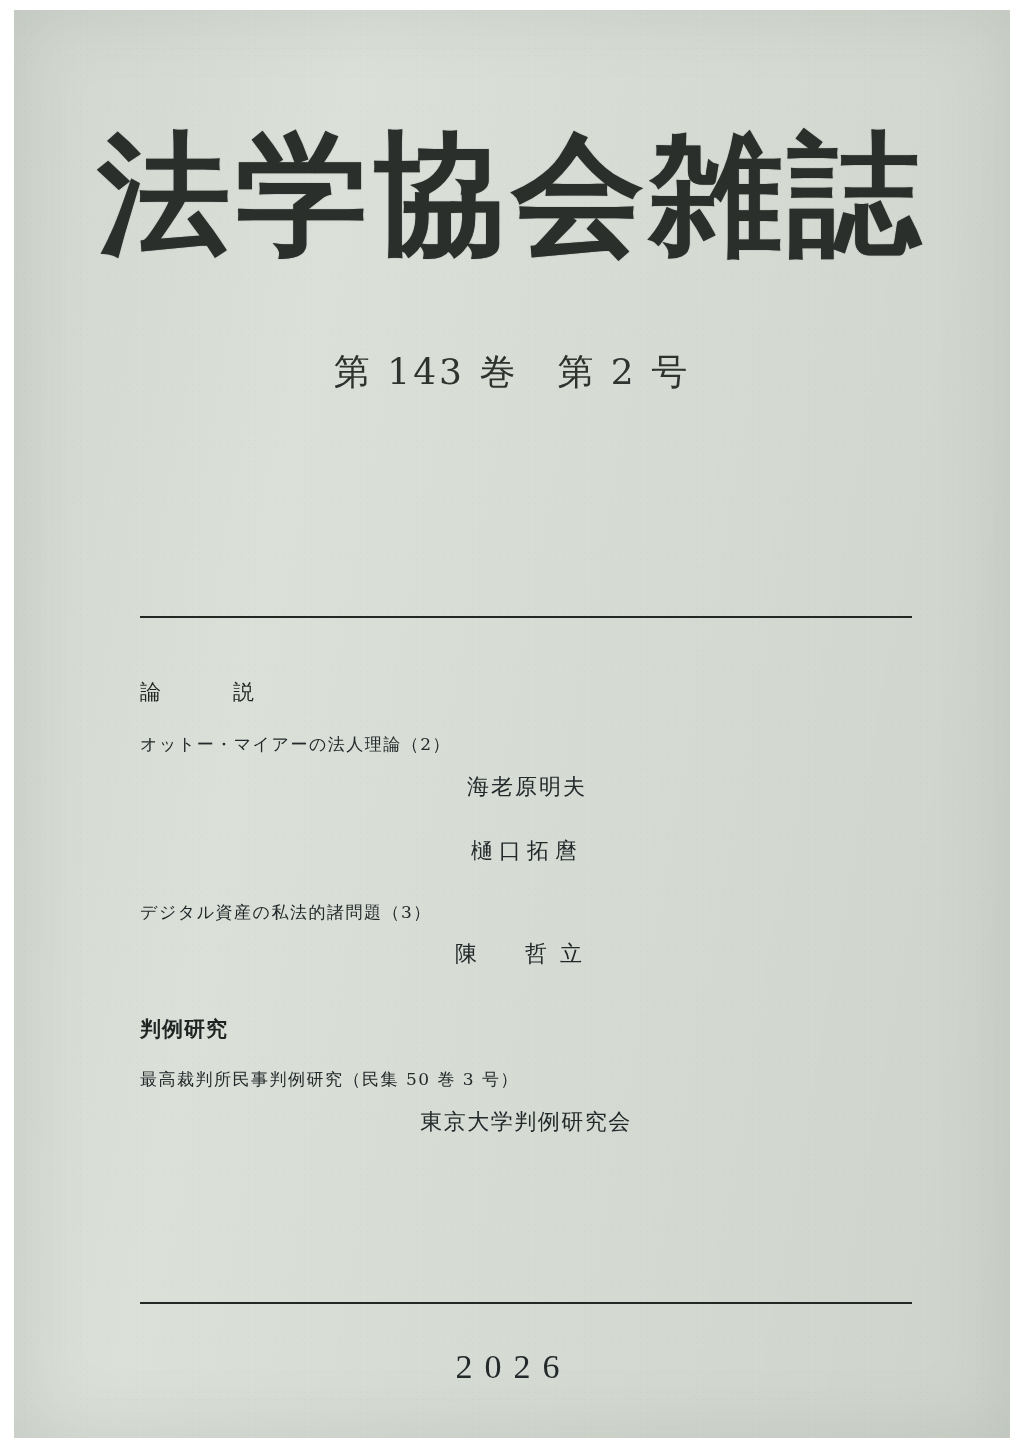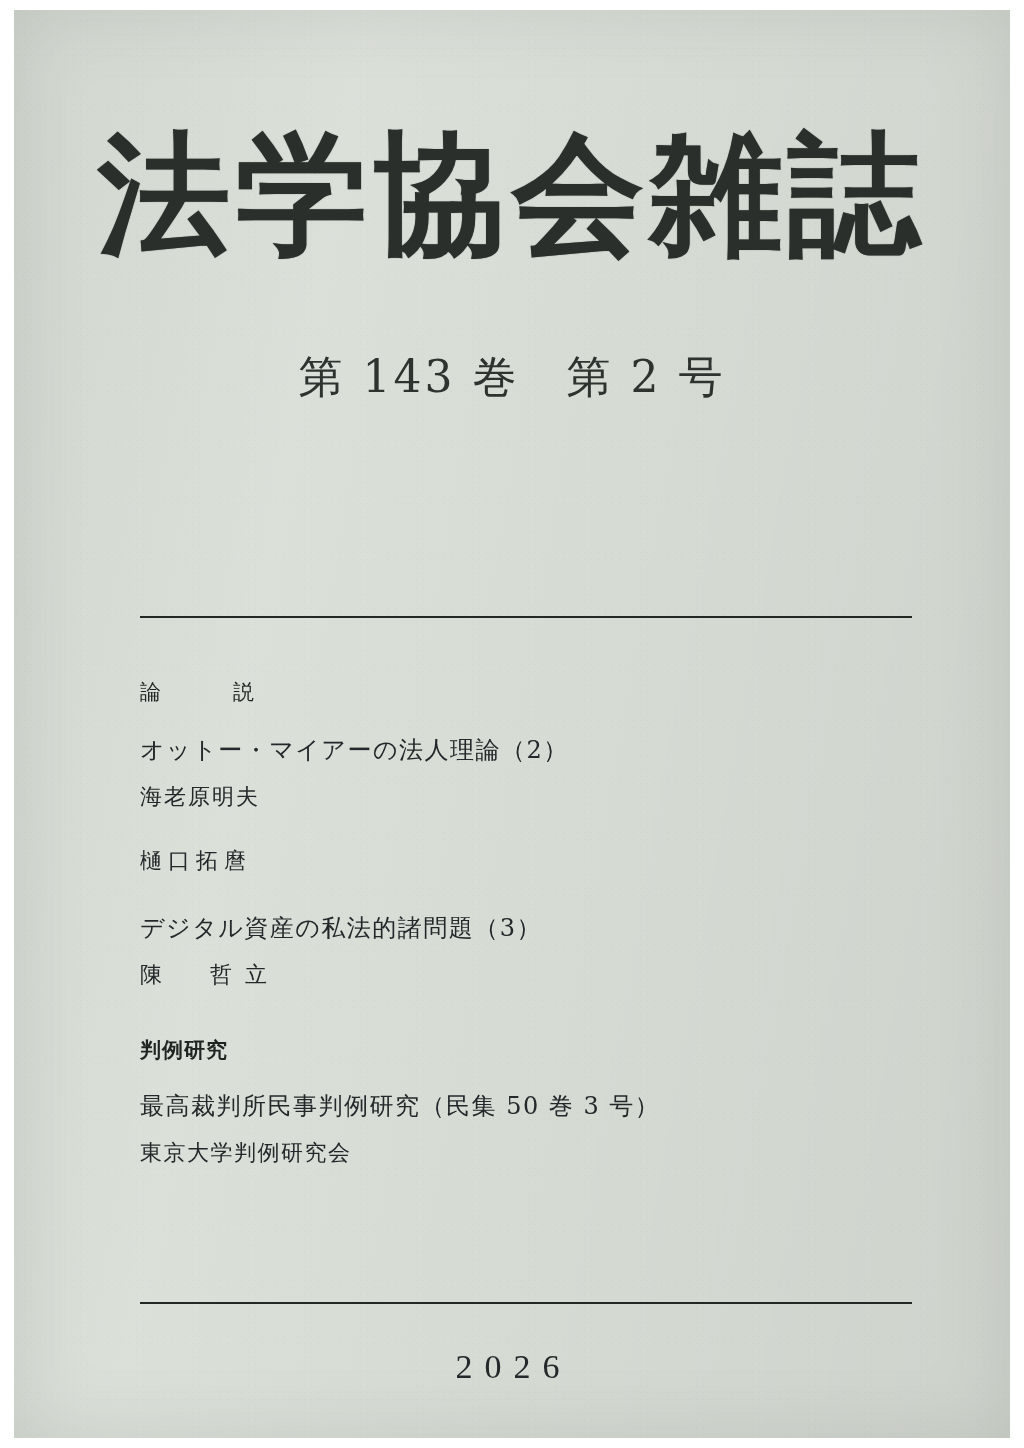--- a/index.html
+++ b/index.html
@@ -72,21 +72,21 @@
     white-space: nowrap;
   }
 
   .volume {
     position: absolute;
     left: 0;
     right: 0;
     top: 338px;
     text-align: center;
     font-family: "DejaVu Serif", "Liberation Serif", serif;
-    font-size: 44px;
+    font-size: 36px;
     letter-spacing: 3px;
     color: #2e332f;
   }
 
   
   .rule {
     position: absolute;
     left: 126px;
     width: 772px;
     height: 2px;
@@ -112,33 +112,33 @@
     color: #1f2422;
     margin: 0 0 26px 0;
   }
   .section-head.spaced {
     letter-spacing: 10px;
   }
 
   .entry { margin-bottom: 34px; }
 
   .entry-title {
-    font-size: 24px;
+    font-size: 17px;
     letter-spacing: 1.5px;
     line-height: 1.5;
     color: #23282a;
     margin: 0;
     white-space: nowrap;
   }
 
   .entry-author {
     margin-top: 14px;
     font-size: 22px;
     letter-spacing: 2px;
-    text-align: left;
+    text-align: center;
     padding-right: 6px;
     color: #23282a;
     white-space: nowrap;
   }
   .entry-author.wide { letter-spacing: 6px; }
   .entry-author.extra-wide { letter-spacing: 13px; padding-right: 10px; }
 
   .case-section { margin-top: 46px; }
   .case-section .section-head { margin-bottom: 24px; font-weight: bold; }
   .case-section .entry-title { margin-bottom: 12px; }

